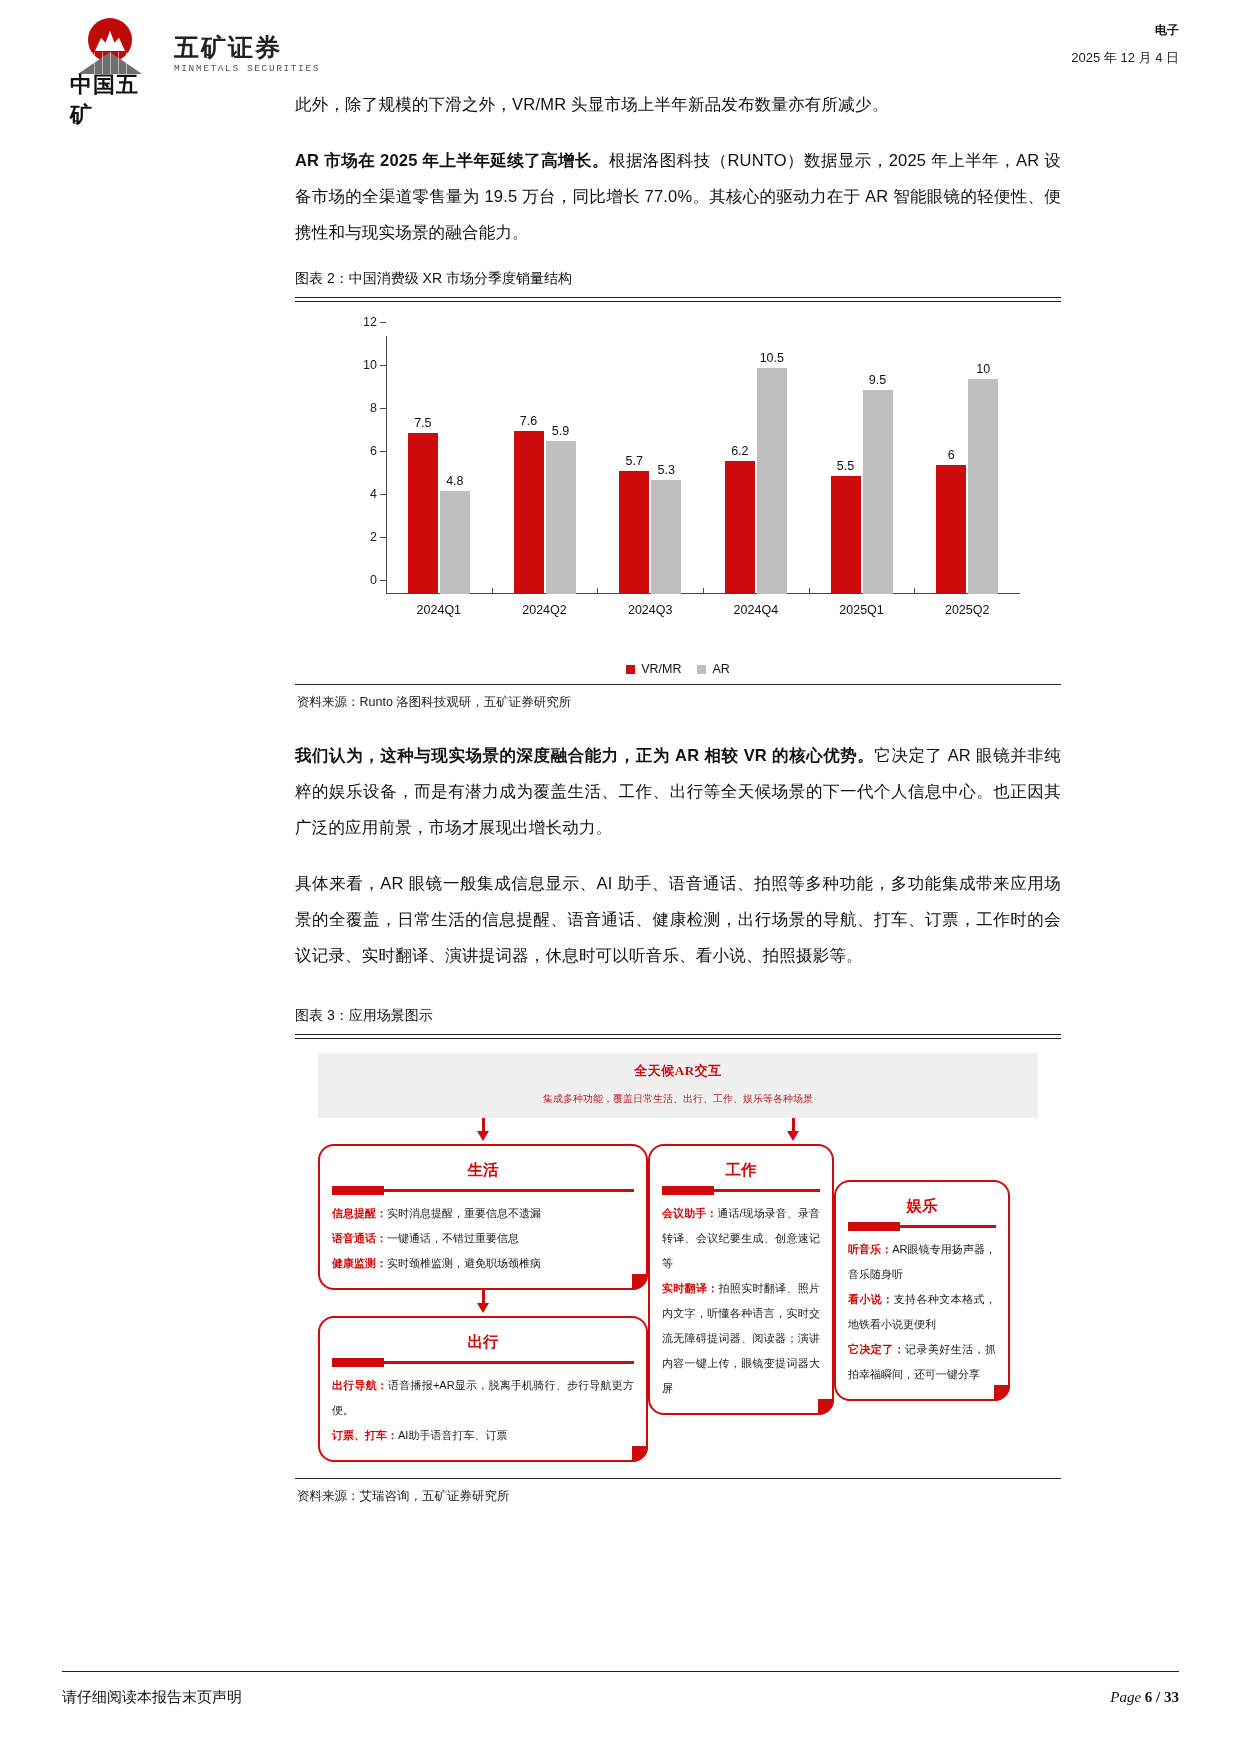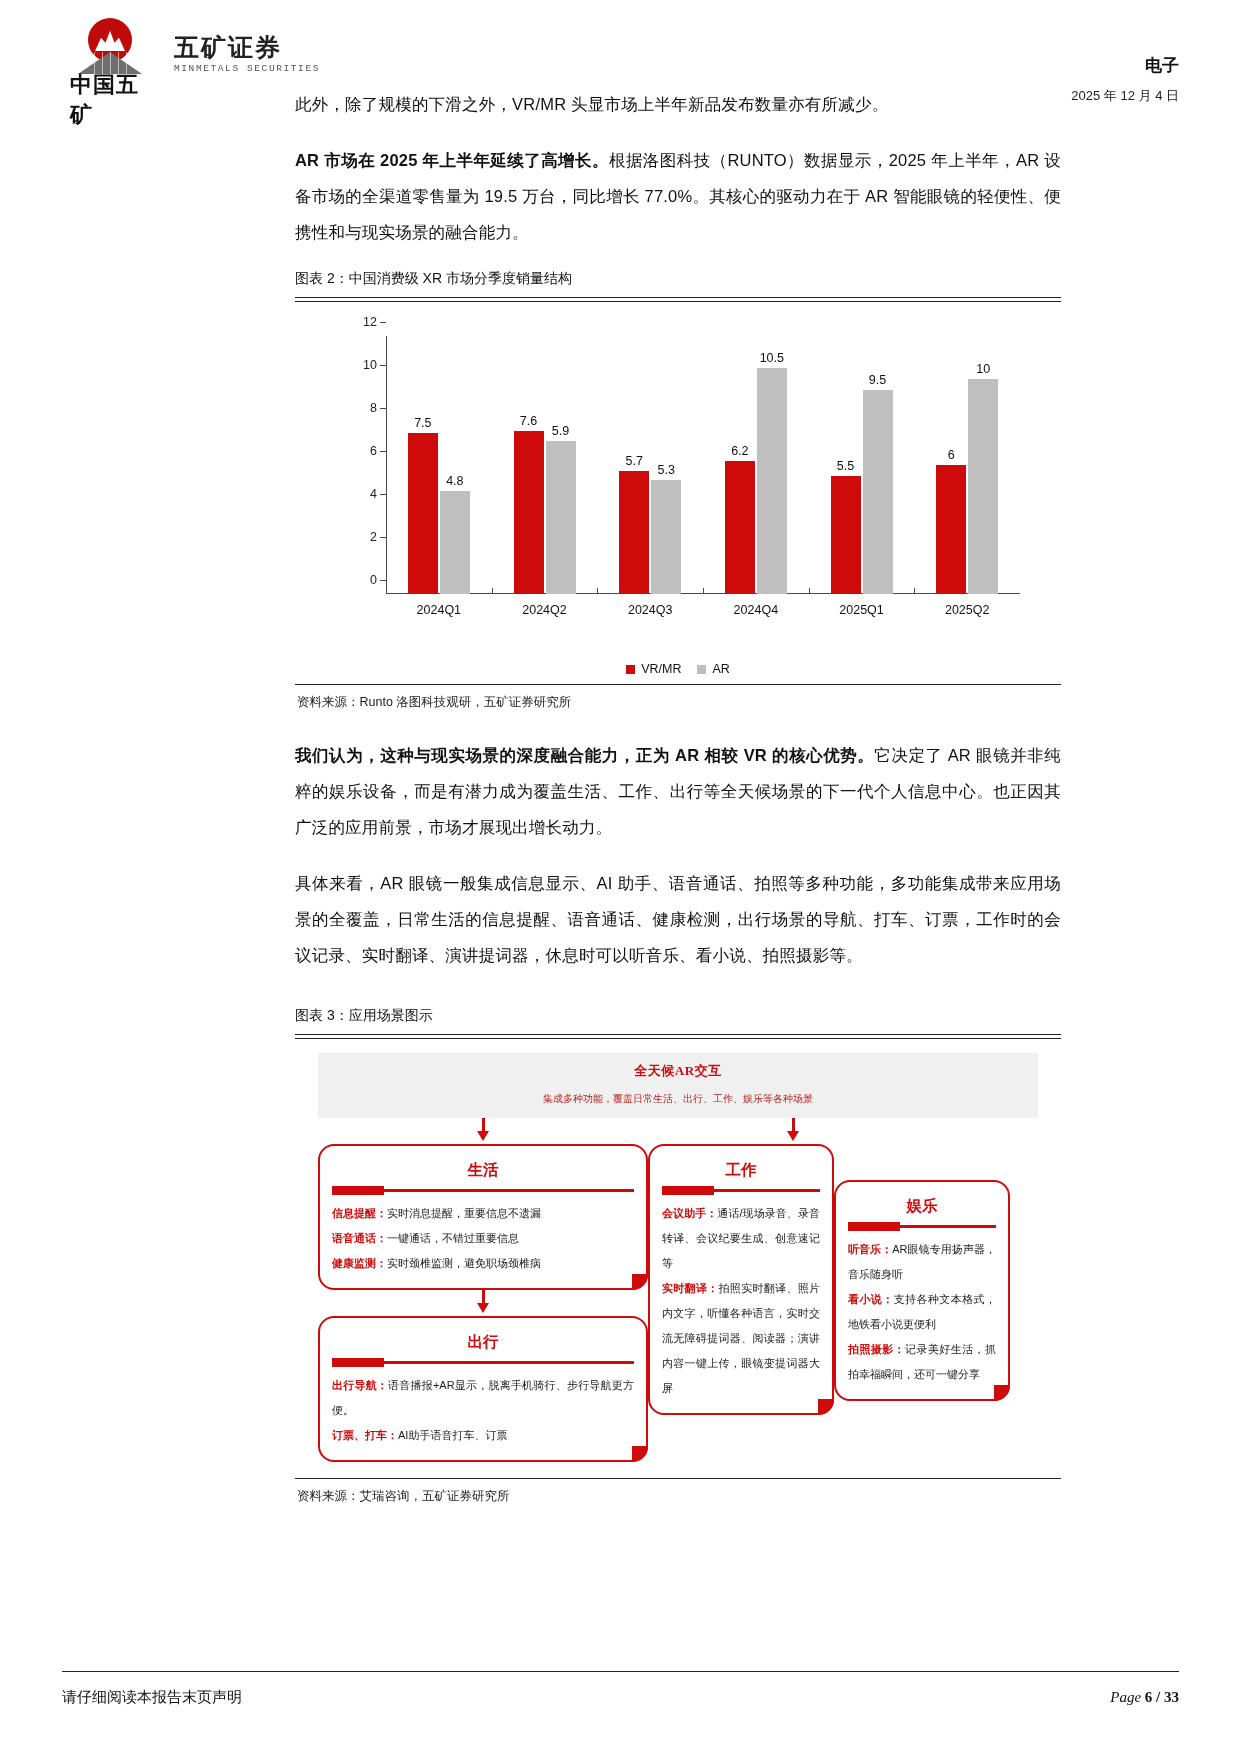--- a/index.html
+++ b/index.html
@@ -20,21 +20,21 @@
         clip-path:polygon(0% 100%,20% 40%,35% 62%,50% 8%,65% 62%,80% 40%,100% 100%);}
   .mtn{position:absolute;left:16px;top:34px;width:64px;height:22px;background:#6f6f6f;
        clip-path:polygon(50% 0%,100% 100%,0% 100%);}
   .mtn-lines{position:absolute;left:16px;top:34px;width:64px;height:22px;}
   .mtn-lines i{position:absolute;top:0;width:1px;height:22px;background:rgba(255,255,255,.55);}
   .logo-cn{position:absolute;left:8px;top:52px;font-size:22px;font-weight:bold;letter-spacing:1px;color:#111;}
   .logo-txt{margin-left:6px;}
   .logo-txt .l1{font-size:25px;font-weight:bold;letter-spacing:2px;color:#222;line-height:1.1;}
   .logo-txt .l2{font-size:9.5px;letter-spacing:1.6px;color:#555;margin-top:2px;font-family:Liberation Mono, monospace;}
   .hdr-right{position:absolute;right:62px;top:22px;text-align:right;}
-  .hdr-right .ind{font-size:17px;font-weight:bold;color:#111;margin-top:32px;}
+  .hdr-right .ind{font-size:12px;font-weight:bold;color:#111;}
   .hdr-right .dt{font-size:13px;color:#222;margin-top:10px;}
 
   
   .content{position:absolute;left:295px;top:86px;width:766px;}
   p.para{font-size:16.5px;line-height:36px;margin:0 0 20px 0;text-align:justify;color:#111;letter-spacing:.2px;}
   p.para b{font-weight:bold;}
 
   
   .exhibit{margin-top:4px;}
   .ex-cap{font-size:14px;color:#111;margin-bottom:9px;}
@@ -306,21 +306,21 @@
             </div>
           </div>
 
           <div class="col-right">
             <div class="card">
               <div class="hd">娱乐</div>
               <div class="bar-rule"></div>
               <ul id="card3">
                   <li><b>听音乐：</b><span>AR眼镜专用扬声器，音乐随身听</span></li>
                   <li><b>看小说：</b><span>支持各种文本格式，地铁看小说更便利</span></li>
-                  <li><b>拍照摄影：</b><span>记录美好生活，抓拍幸福瞬间，还可一键分享</span></li>
+                  <li><b>它决定了：</b><span>记录美好生活，抓拍幸福瞬间，还可一键分享</span></li>
                 </ul>
             </div>
           </div>
         </div>
       </div>
 
       <div class="ex-rule-bot" style="margin-top:16px"></div>
       <div class="ex-src">资料来源：艾瑞咨询，五矿证券研究所</div>
     </div>
   </div>

